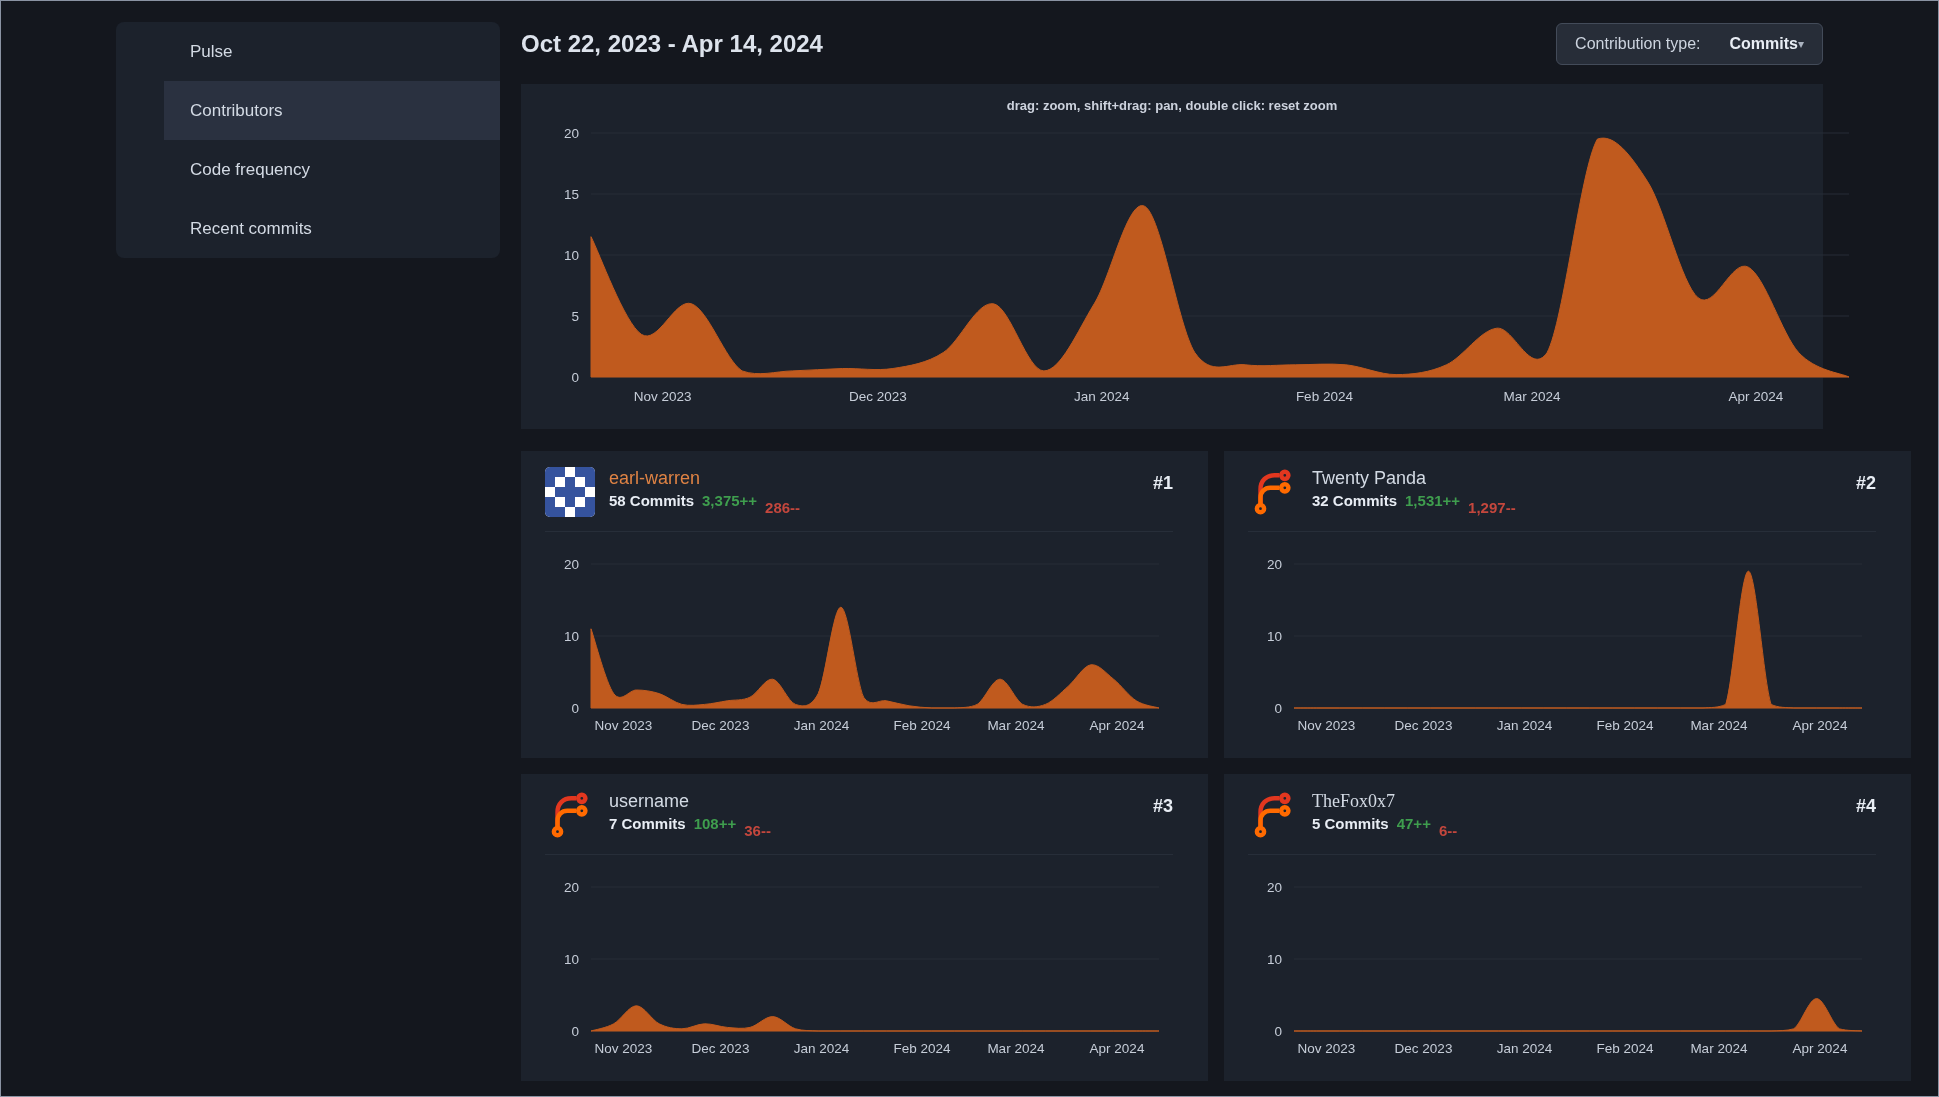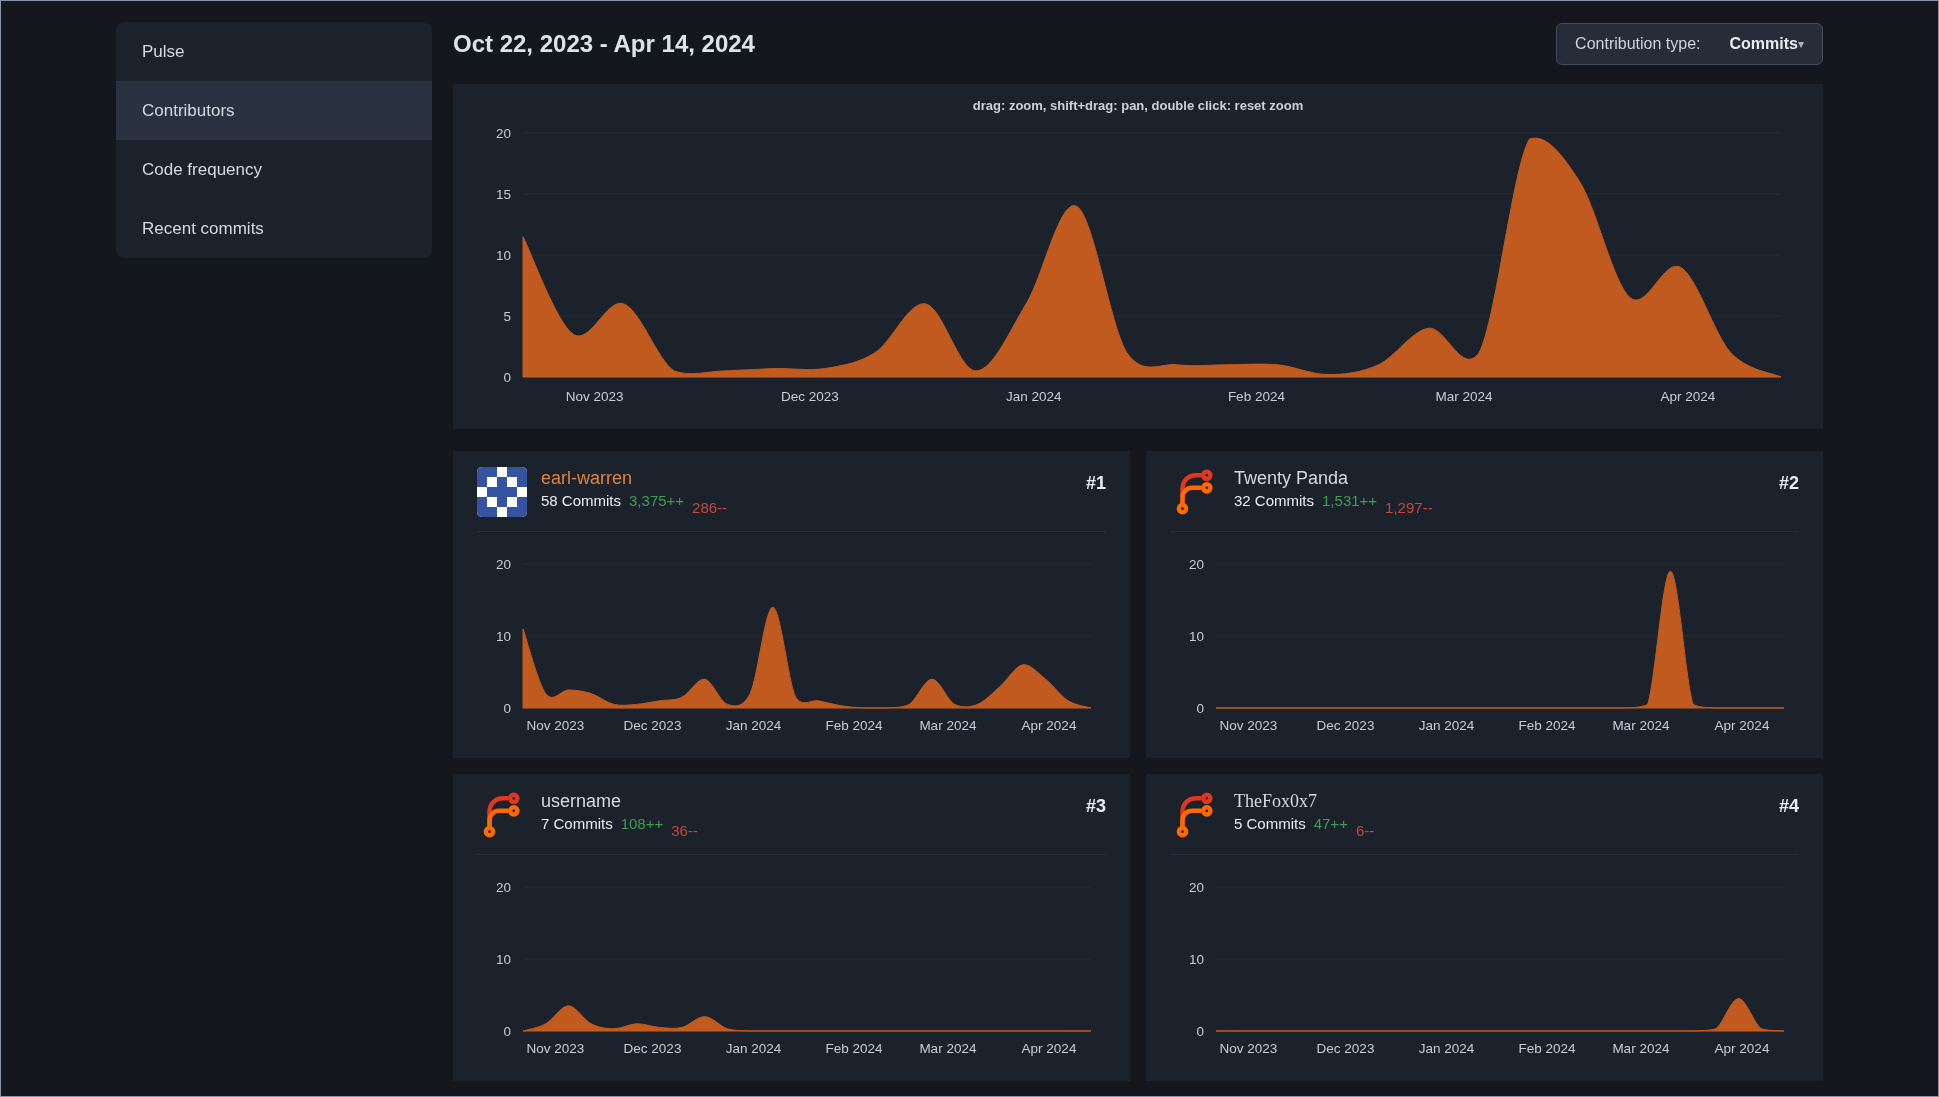--- a/index.html
+++ b/index.html
@@ -12,42 +12,42 @@
   *{box-sizing:border-box;margin:0;padding:0;}
   html,body{width:1939px;height:1097px;overflow:hidden;}
   body{
     background:var(--page-bg);
     color:var(--text);
     font-family:"Liberation Sans", sans-serif;
     border:1px solid #8a93a3;
   }
   .layout{display:flex;gap:21px;padding:21px 115px 0 115px;align-items:flex-start;}
   
-  .menu{width:316px;background:var(--card-bg);border-radius:8px;overflow:hidden;flex-shrink:0;}
+  .menu{width:384px;background:var(--card-bg);border-radius:8px;overflow:hidden;flex-shrink:0;padding-left:48px;}
   .menu-item{height:59px;line-height:59px;padding-left:26px;font-size:17px;color:var(--text);cursor:pointer;}
   .menu-item.active{background:var(--menu-active-bg);}
   
   .main{flex:1;min-width:0;}
   .topbar{display:flex;align-items:center;justify-content:space-between;height:52px;margin-bottom:14px;margin-top:-4px;}
   .date-range{font-size:24px;font-weight:700;color:#dde3ec;}
   .ctype-btn{display:flex;align-items:center;background:var(--button-bg);border:1px solid var(--button-border);
     border-radius:6px;padding:11px 18px;font-size:16px;color:#cdd4df;cursor:pointer;}
   .ctype-btn b{color:#e8edf4;margin-left:29px;}
   .caret{font-size:12px;color:#aab2bf;line-height:1;}
   
   .card{background:var(--card-bg);border-radius:0;}
   .main-chart-card{padding:14px 24px 14px 24px;margin-bottom:22px;}
   .chart-hint{text-align:center;font-size:13px;font-weight:bold;color:#ccd2dd;margin-bottom:2px;}
   .cards-grid{display:grid;grid-template-columns:1fr 1fr;gap:16px;}
-  .contrib-card{padding:0 24px 14px 24px;}
+  .contrib-card{padding:0 35px 14px 24px;}
   .contrib-header{display:flex;align-items:center;gap:14px;padding:16px 0 14px 0;border-bottom:1px solid var(--card-border);}
   .avatar{width:50px;height:50px;border-radius:5px;flex-shrink:0;}
   .contrib-info{display:flex;flex-direction:column;gap:3px;}
   .contrib-name{font-size:18px;color:var(--text);text-decoration:none;cursor:pointer;}
-  .contrib-stats{font-size:15px;font-weight:normal;display:flex;gap:8px;}
+  .contrib-stats{font-size:15px;font-weight:bold;display:flex;gap:8px;}
   .contrib-stats .commits{color:#e8edf4;}
   .contrib-stats .adds{color:var(--additions-green);}
   .contrib-stats .dels{color:var(--deletions-red);margin-top:7px;}
   .rank{margin-left:auto;font-size:18px;font-weight:bold;color:#e8edf4;align-self:flex-start;padding-top:6px;}
   .chart-wrap{padding-top:8px;}
   svg.chart text{fill:var(--axis-text);font-size:13.5px;font-family:"Liberation Sans", sans-serif;}
 </style>
 </head>
 <body>
 

